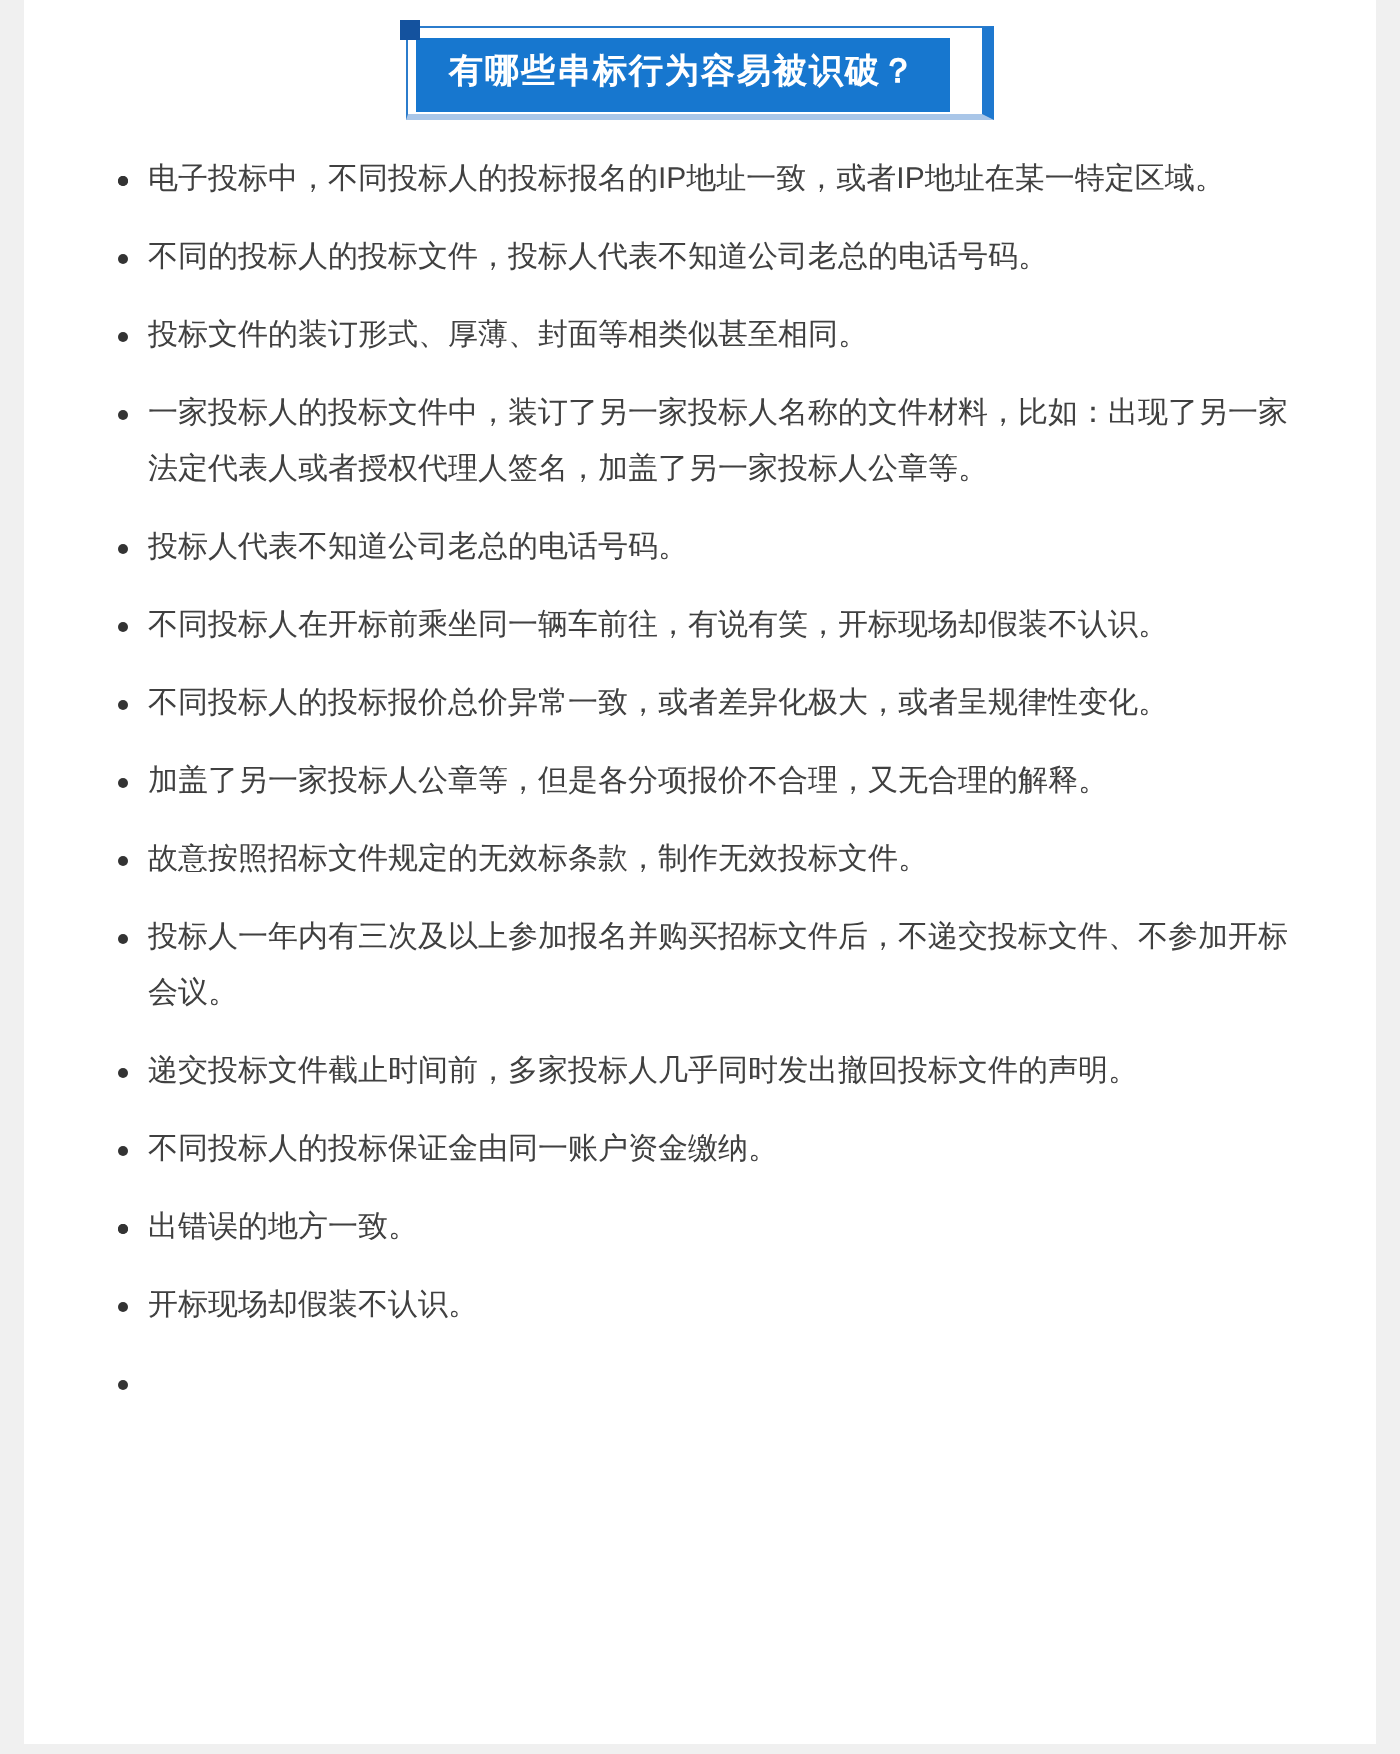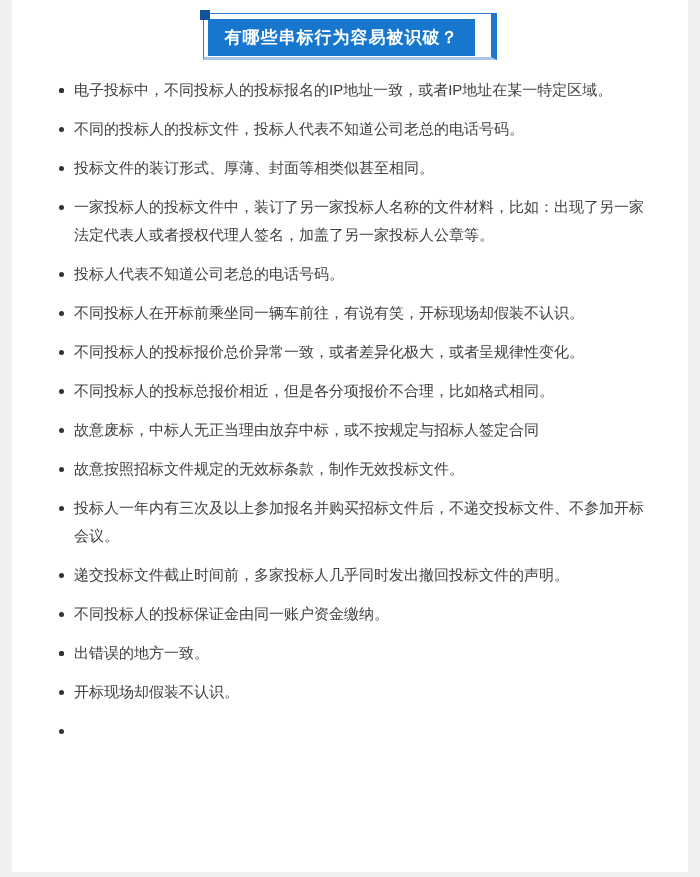--- a/index.html
+++ b/index.html
@@ -25,20 +25,21 @@
     margin: 0 auto;
     padding-top: 13px;
   }
   .title-frame {
     box-sizing: border-box;
     width: 294px;
     border: 1px solid #2b7ccc;
     border-right: 6px solid #1e78cf;
     border-bottom: 3px solid #a9c6e8;
     padding: 5px 16px 1px 4px;
+    font-family: Liberation Mono, monospace;
   }
   .title-box {
     background: #1777cf;
     color: #ffffff;
     font-weight: bold;
     font-size: 17px;
     height: 37px;
     line-height: 37px;
     text-align: center;
     letter-spacing: 1px;
@@ -89,22 +90,21 @@
 
   <ul class="points">
     <li><span class="bullet"></span></li>
     <li><span class="bullet"></span><span>电子投标中，不同投标人的投标报名的IP地址一致，或者IP地址在某一特定区域。</span></li>
     <li><span class="bullet"></span><span>不同的投标人的投标文件，投标人代表不知道公司老总的电话号码。</span></li>
     <li><span class="bullet"></span><span>投标文件的装订形式、厚薄、封面等相类似甚至相同。</span></li>
     <li><span class="bullet"></span><span>一家投标人的投标文件中，装订了另一家投标人名称的文件材料，比如：出现了另一家法定代表人或者授权代理人签名，加盖了另一家投标人公章等。</span></li>
     <li><span class="bullet"></span><span>投标人代表不知道公司老总的电话号码。</span></li>
     <li><span class="bullet"></span><span>不同投标人在开标前乘坐同一辆车前往，有说有笑，开标现场却假装不认识。</span></li>
     <li><span class="bullet"></span><span>不同投标人的投标报价总价异常一致，或者差异化极大，或者呈规律性变化。</span></li>
-    <li><span class="bullet"></span><span>不同投标人的投标总报价相近，但是各分项报价不合理，比如格式相同。</span></li>
-    <li><span class="bullet"></span><span>故意废标，中标人无正当理由放弃中标，或不按规定与招标人签定合同</span></li>
+    <li><span class="bullet"></span><span>加盖了另一家投标人公章等，但是各分项报价不合理，又无合理的解释。</span></li>
     <li><span class="bullet"></span><span>故意按照招标文件规定的无效标条款，制作无效投标文件。</span></li>
     <li><span class="bullet"></span><span>投标人一年内有三次及以上参加报名并购买招标文件后，不递交投标文件、不参加开标会议。</span></li>
     <li><span class="bullet"></span><span>递交投标文件截止时间前，多家投标人几乎同时发出撤回投标文件的声明。</span></li>
     <li><span class="bullet"></span><span>不同投标人的投标保证金由同一账户资金缴纳。</span></li>
     <li><span class="bullet"></span></li>
     <li><span class="bullet"></span><span>出错误的地方一致。</span></li>
     <li><span class="bullet"></span><span>开标现场却假装不认识。</span></li>
     <li><span class="bullet"></span></li>
   </ul>
 

